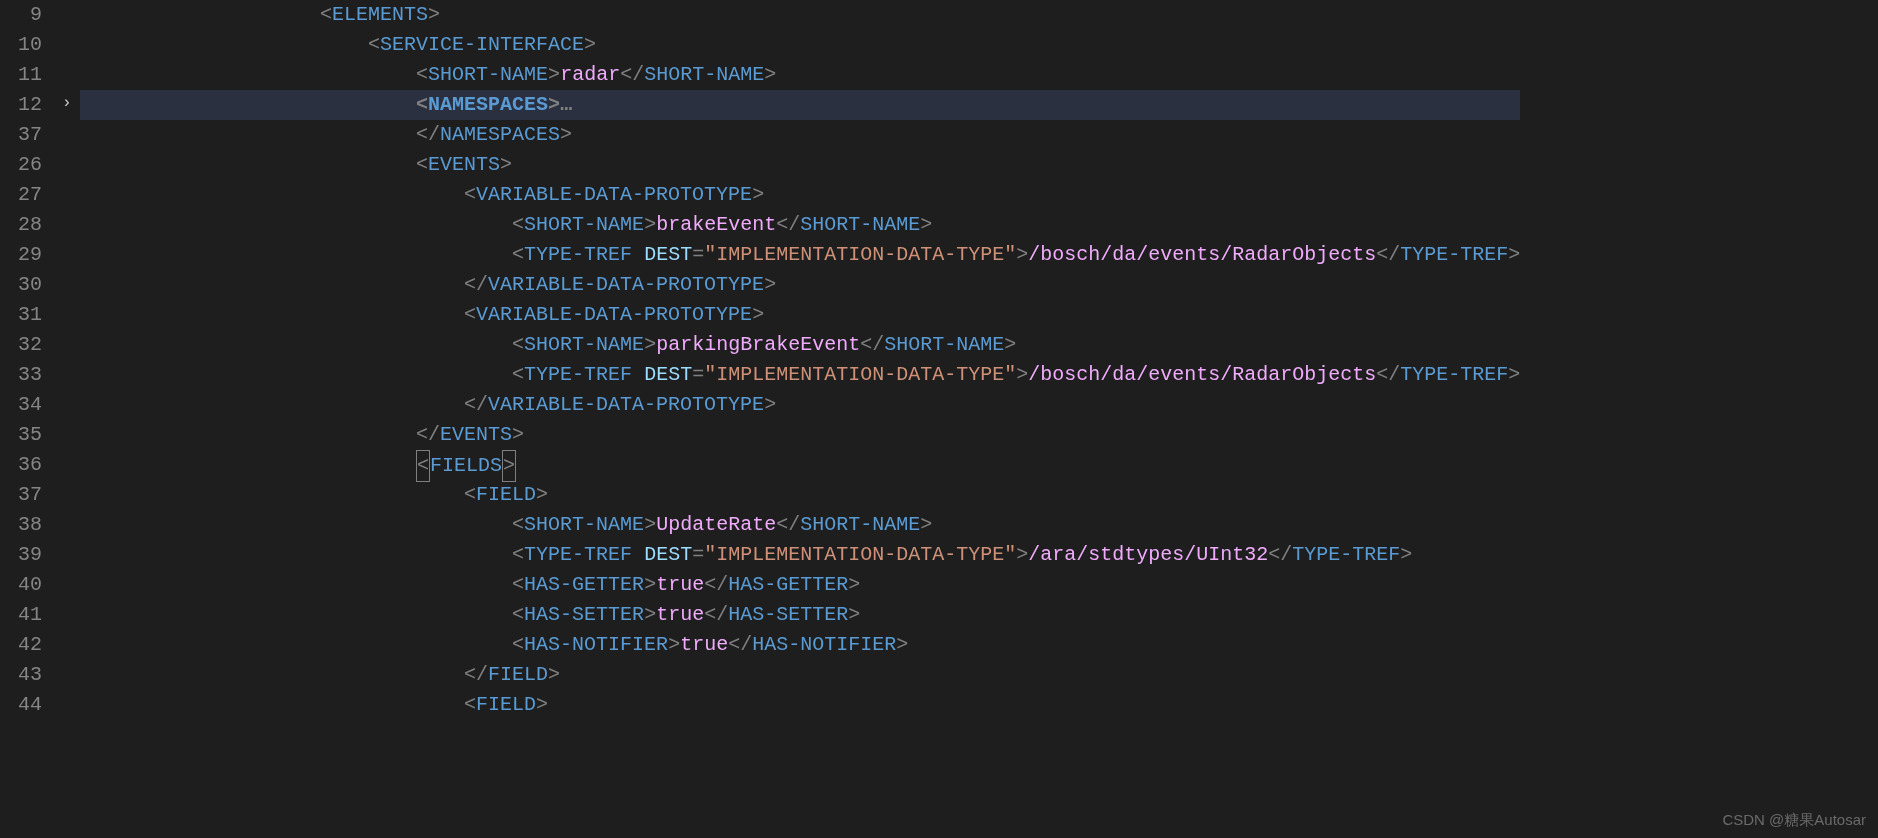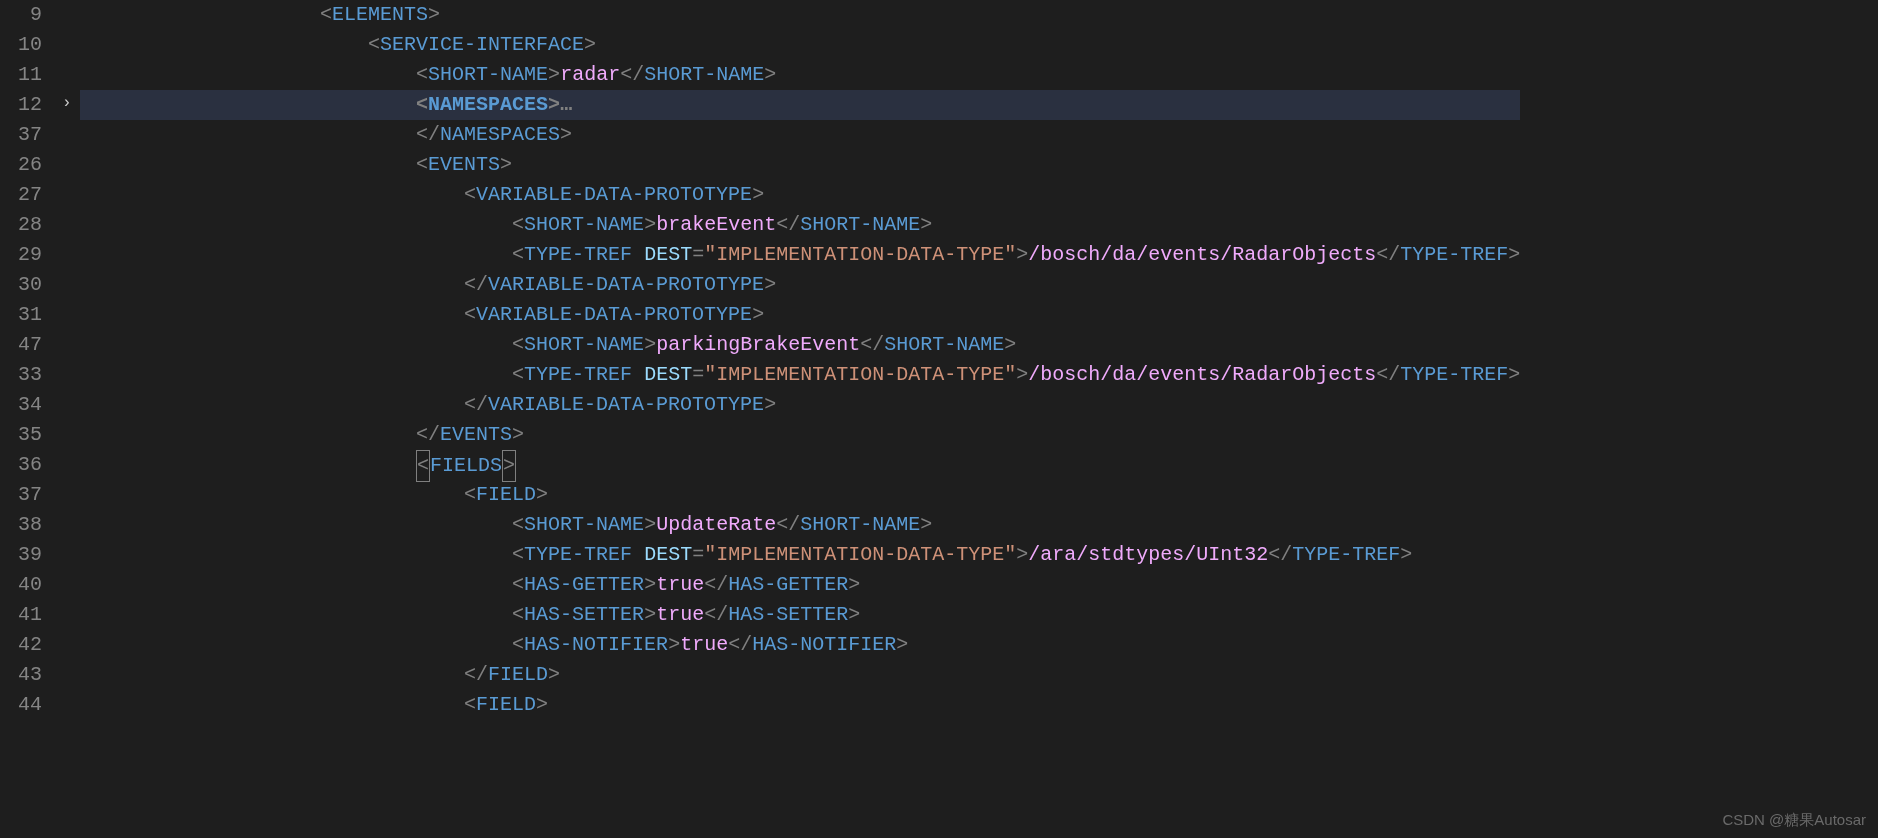--- a/index.html
+++ b/index.html
@@ -107,21 +107,21 @@
     <div class="line-number">10</div>
     <div class="line-number">11</div>
     <div class="line-number">12</div>
     <div class="line-number">37</div>
     <div class="line-number">26</div>
     <div class="line-number">27</div>
     <div class="line-number">28</div>
     <div class="line-number">29</div>
     <div class="line-number">30</div>
     <div class="line-number">31</div>
-    <div class="line-number">47</div>
+    <div class="line-number">32</div>
     <div class="line-number">33</div>
     <div class="line-number">34</div>
     <div class="line-number">35</div>
     <div class="line-number">36</div>
     <div class="line-number">37</div>
     <div class="line-number">38</div>
     <div class="line-number">39</div>
     <div class="line-number">40</div>
     <div class="line-number">41</div>
     <div class="line-number">42</div>

